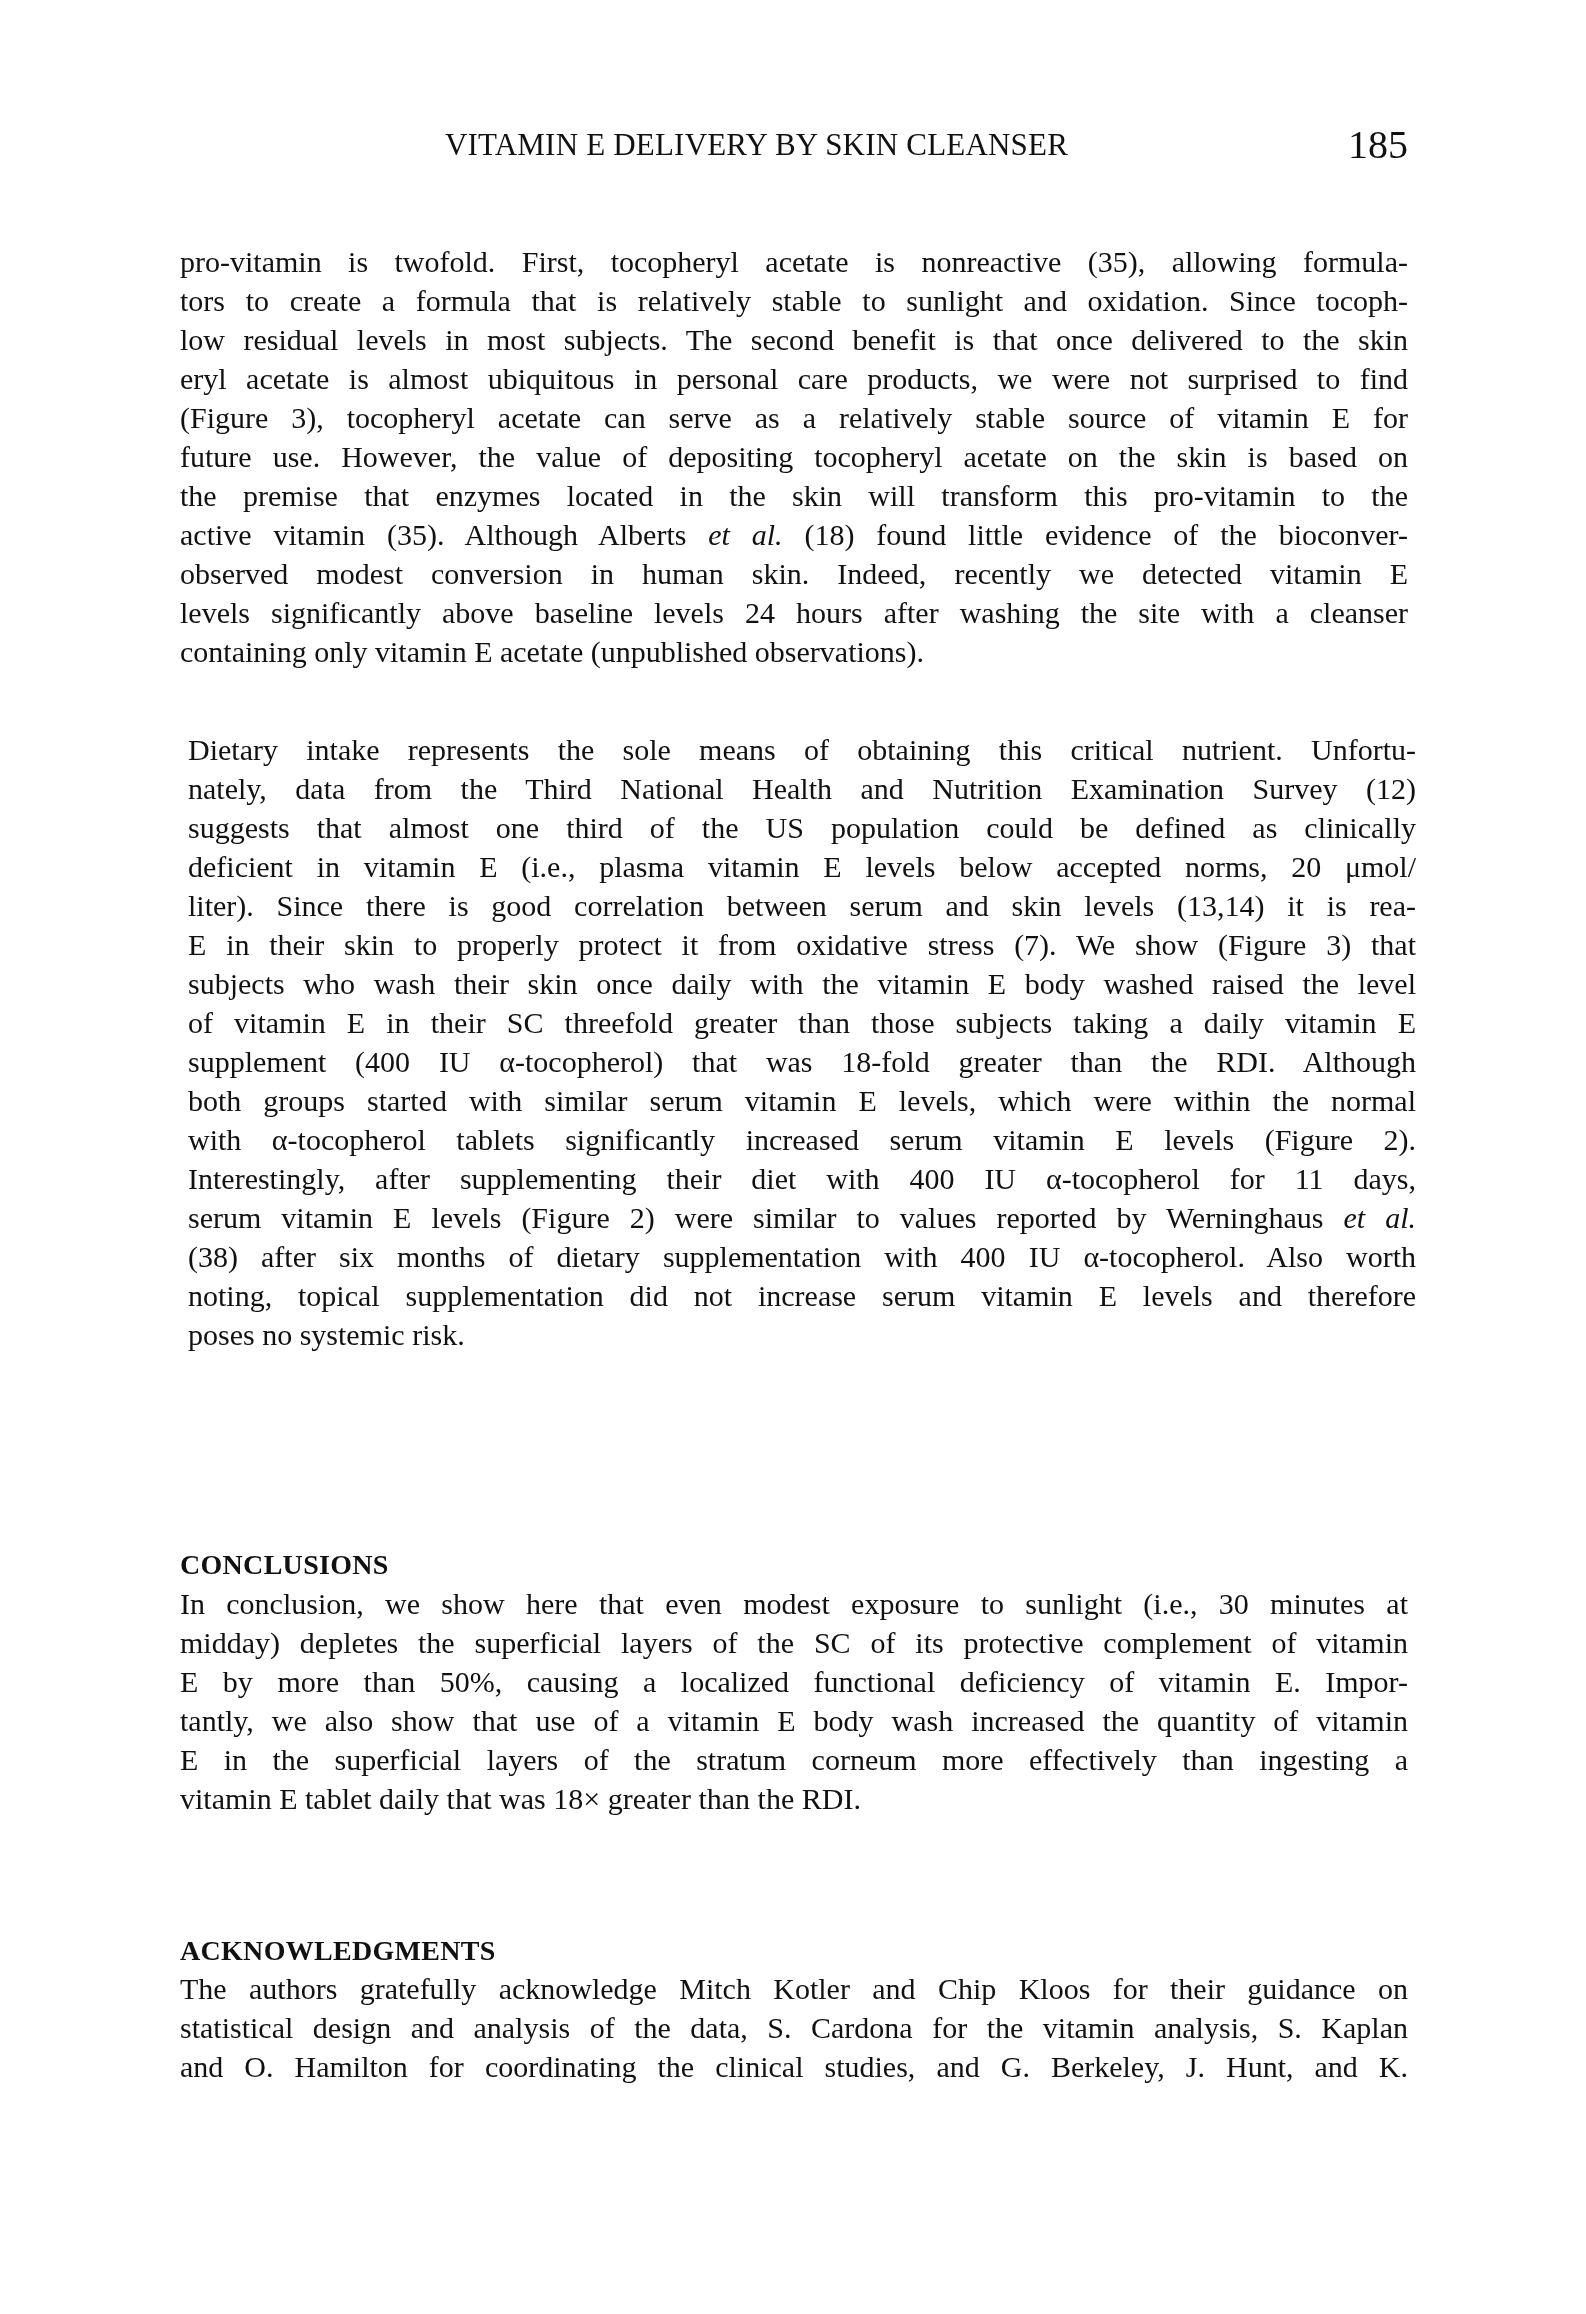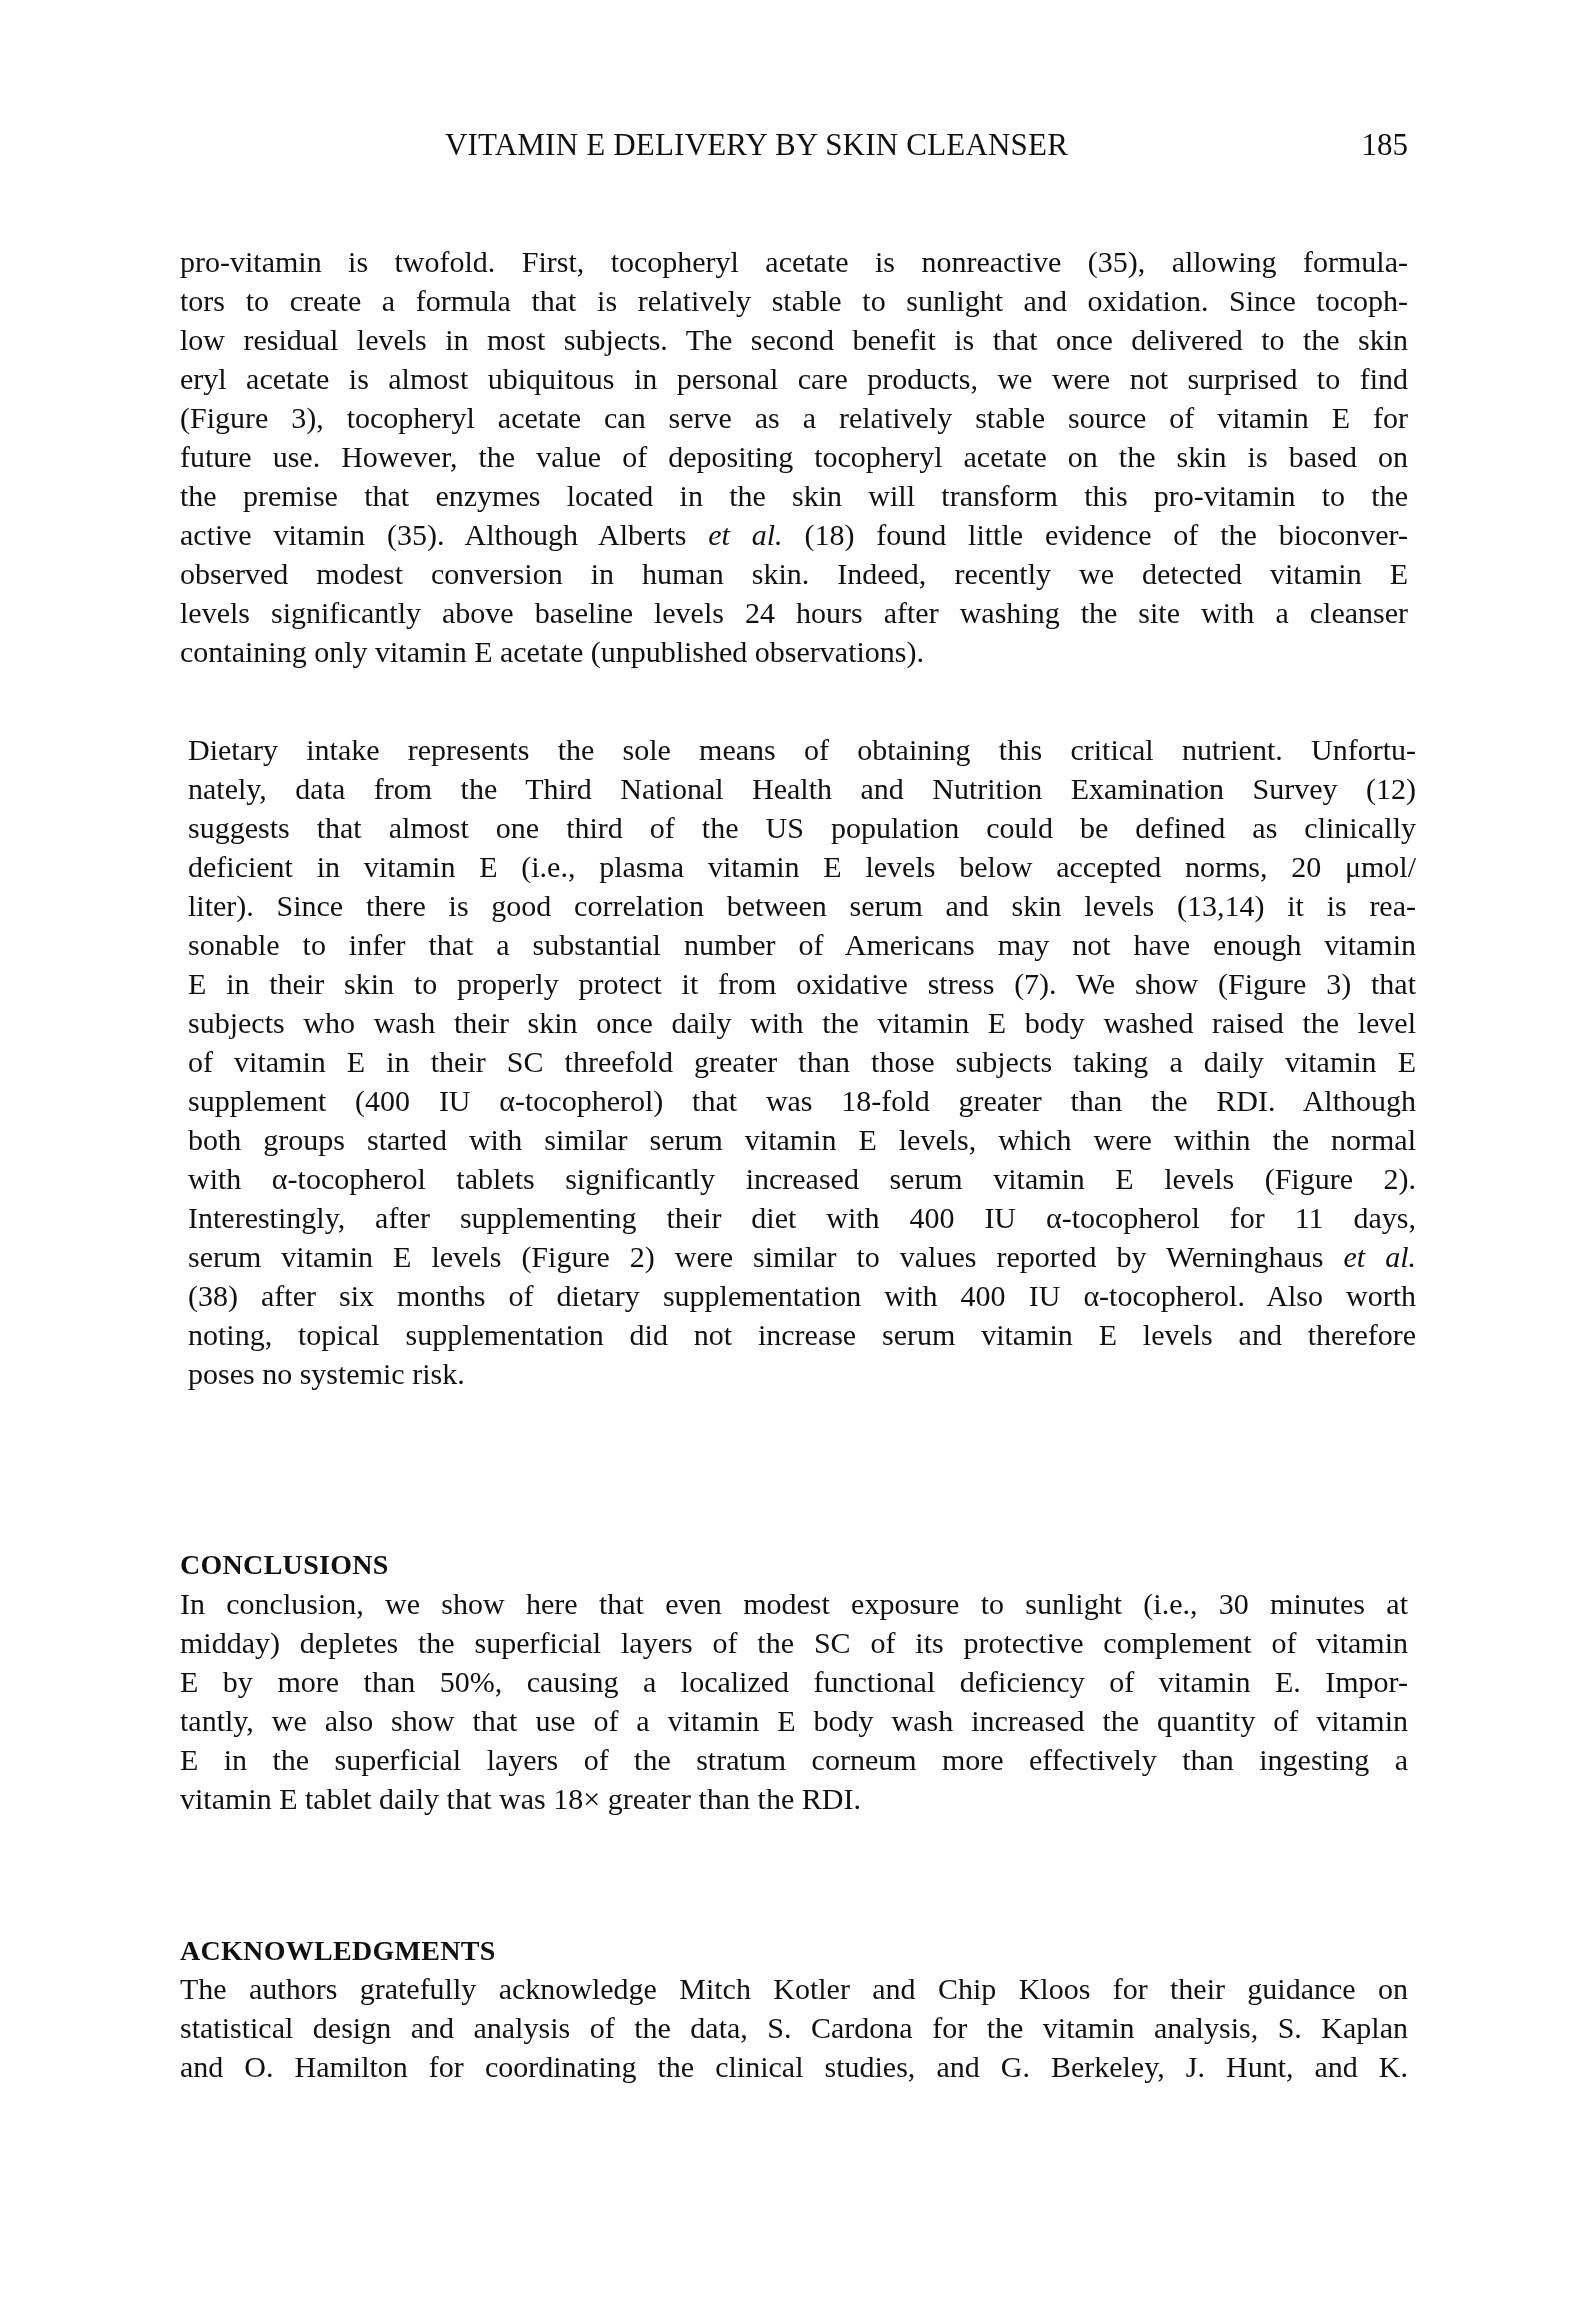--- a/index.html
+++ b/index.html
@@ -1,20 +1,20 @@
 <!DOCTYPE html>
 <html style="font-size:15px"><head>
 <meta charset="utf-8">
 <style>
   html, body { margin: 0; padding: 0; background: #ffffff; }
   body { width: 1586px; height: 2315px; position: relative; overflow: hidden; }
   .page { position: absolute; left: 0; top: 0; width: 1586px; height: 2315px; background: #ffffff; color: #111111; font-family: "Liberation Serif", "DejaVu Serif", serif; }
   .running-head { position: absolute; left: 180px; top: 124px; width: 1228px; height: 42px; }
   .running-title { position: absolute; left: 265px; top: 0; font-size: 31px; letter-spacing: 0.2px; white-space: nowrap; line-height: 42px; }
-  .page-number { position: absolute; right: 0; top: 0; font-size: 31px; line-height: 42px; }
+  .page-number { position: absolute; right: 0; top: 0; font-size: 40px; line-height: 42px; }
   .block { position: absolute; left: 180px; width: 1228px; }
   .line { display: block; height: 39px; line-height: 39px; font-size: 30px; white-space: nowrap; text-align: justify; text-align-last: justify; overflow: visible; }
   .line.last { text-align-last: left; }
   .heading { position: absolute; left: 180px; font-size: 28px; font-weight: bold; letter-spacing: 0.3px; line-height: 38px; white-space: nowrap; margin-top: 27px; }
   .line i { font-style: italic; }
 </style>
 </head>
 <body>
 
 <div class="page">
@@ -37,21 +37,20 @@
     <span class="line">levels significantly above baseline levels 24 hours after washing the site with a cleanser</span>
     <span class="line last">containing only vitamin E acetate (unpublished observations).</span>
   </div>
 
   <div class="block" style="top:730px;margin-left:8px;">
     <span class="line">Dietary intake represents the sole means of obtaining this critical nutrient. Unfortu-</span>
     <span class="line">nately, data from the Third National Health and Nutrition Examination Survey (12)</span>
     <span class="line">suggests that almost one third of the US population could be defined as clinically</span>
     <span class="line">deficient in vitamin E (i.e., plasma vitamin E levels below accepted norms, 20 μmol/</span>
     <span class="line">liter). Since there is good correlation between serum and skin levels (13,14) it is rea-</span>
-    <span class="line">sonable to infer that a substantial number of Americans may not have enough vitamin</span>
     <span class="line">E in their skin to properly protect it from oxidative stress (7). We show (Figure 3) that</span>
     <span class="line">subjects who wash their skin once daily with the vitamin E body washed raised the level</span>
     <span class="line">of vitamin E in their SC threefold greater than those subjects taking a daily vitamin E</span>
     <span class="line">supplement (400 IU α-tocopherol) that was 18-fold greater than the RDI. Although</span>
     <span class="line">both groups started with similar serum vitamin E levels, which were within the normal</span>
     <span class="line">with α-tocopherol tablets significantly increased serum vitamin E levels (Figure 2).</span>
     <span class="line">Interestingly, after supplementing their diet with 400 IU α-tocopherol for 11 days,</span>
     <span class="line">serum vitamin E levels (Figure 2) were similar to values reported by Werninghaus <i>et al.</i></span>
     <span class="line">(38) after six months of dietary supplementation with 400 IU α-tocopherol. Also worth</span>
     <span class="line">noting, topical supplementation did not increase serum vitamin E levels and therefore</span>

